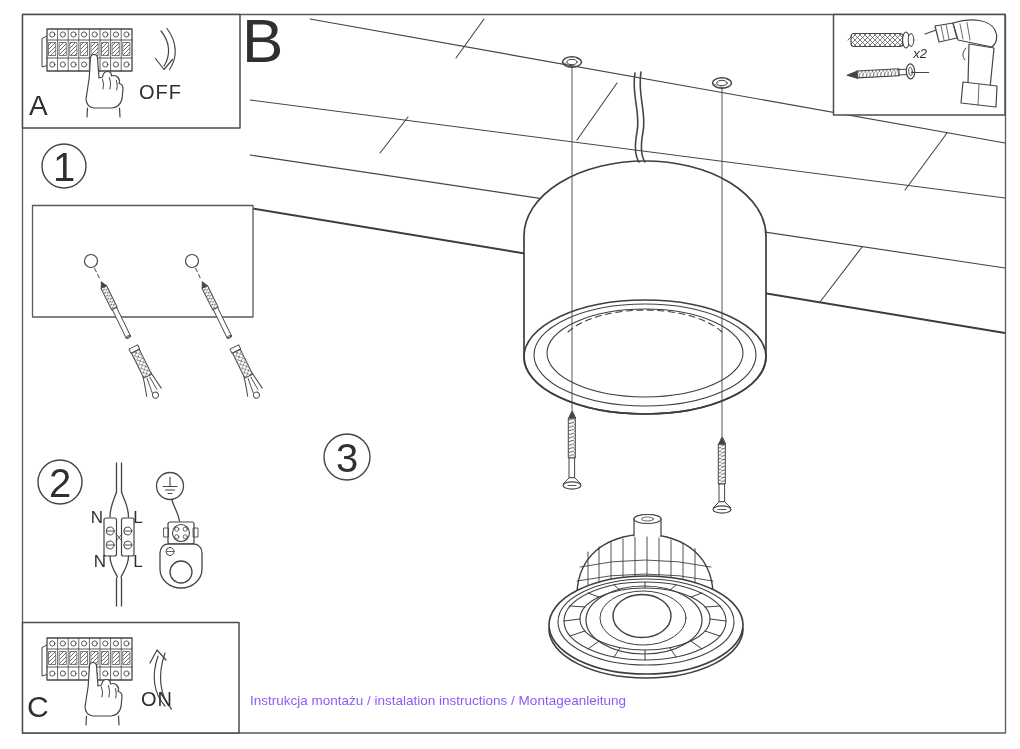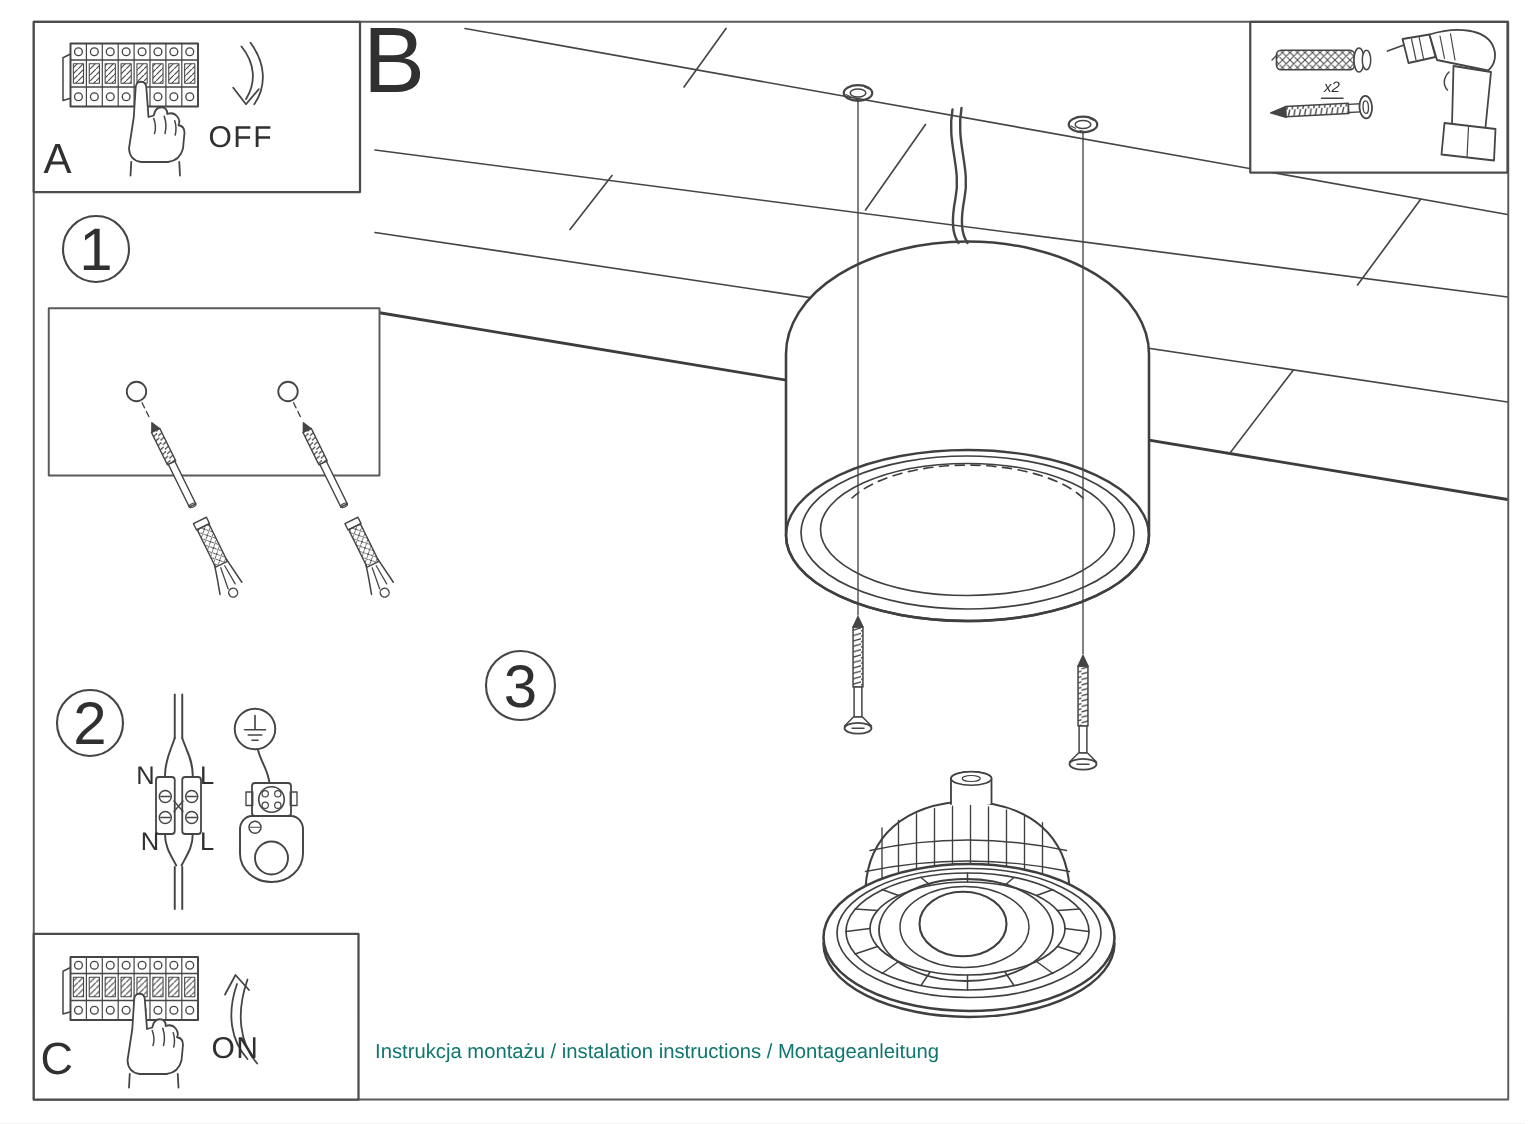--- a/index.html
+++ b/index.html
@@ -7,22 +7,22 @@
          font-family:"Liberation Sans", sans-serif;}
   #art{position:absolute;left:0;top:0;}
   .txt{position:absolute;color:#303030;white-space:nowrap;line-height:1;}
   .ctr{transform:translate(-50%,-50%);}
   .big-letter{font-size:62px;}
   .panel-letter{font-size:28px;}
   .panel-letter-c{font-size:30px;}
   .state{font-size:20px;letter-spacing:1px;}
   .stepnum{font-size:40px;}
   .wirelabel{font-size:17px;}
-  .qty{font-size:10px;font-style:italic;border-bottom:1.2px solid #454545;padding:0 2px 1px 2px;}
-  .footer{font-size:13.5px;line-height:15.5px;color:#0f766e;}
+  .qty{font-size:13px;font-style:italic;border-bottom:1.2px solid #454545;padding:0 2px 12px 2px;margin-left:32px;}
+  .footer{font-size:13.5px;line-height:15.5px;color:#8b5cf6;}
 </style>
 </head>
 <body>
 
 <div id="sheet">
 
 <svg id="art" width="1020" height="749" viewBox="0 0 1020 749" fill="none" stroke-linecap="round" stroke-linejoin="round" stroke="#454545">
   <defs>
     <pattern id="pThread" width="7" height="3.6" patternUnits="userSpaceOnUse">
       <line x1="0" y1="3" x2="7" y2="1" stroke="#454545" stroke-width="0.9"></line>

